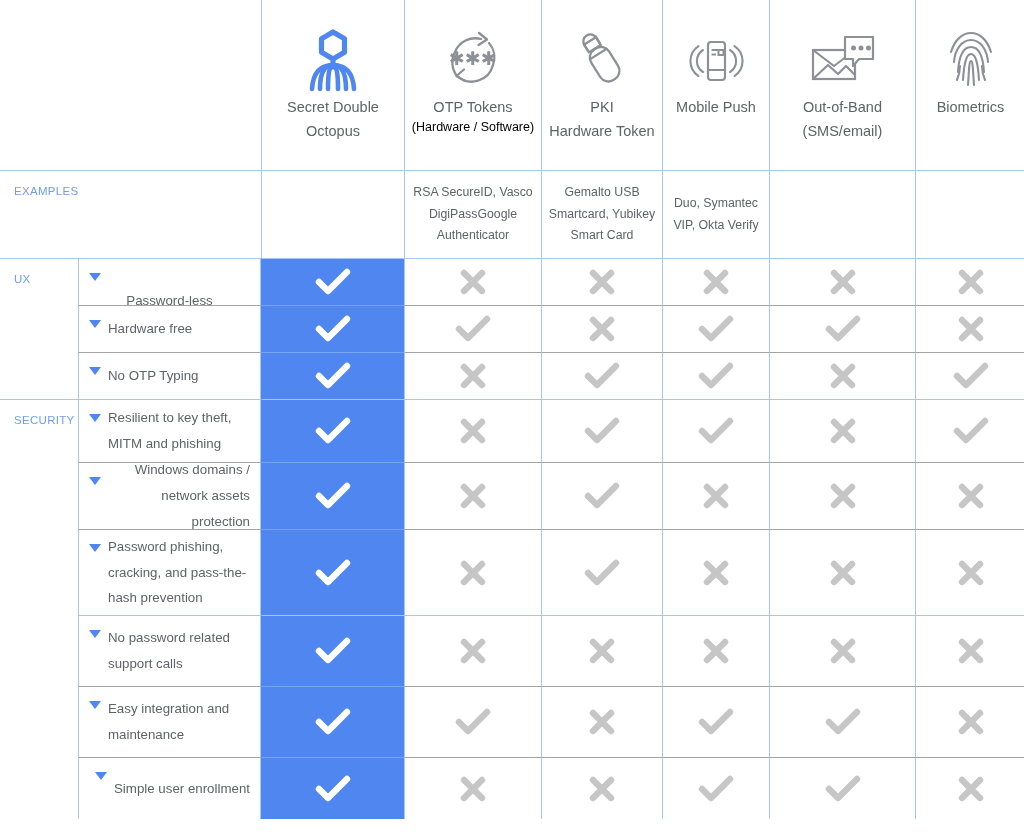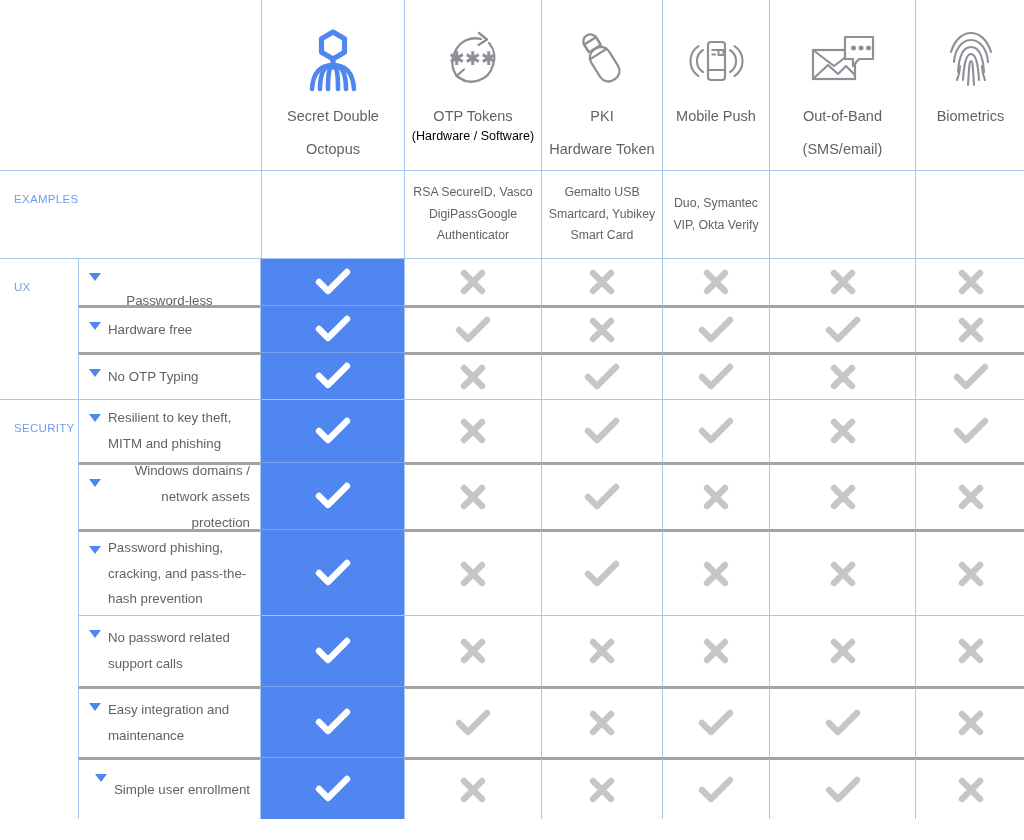--- a/index.html
+++ b/index.html
@@ -21,40 +21,40 @@
     display: flex;
     align-items: center;
     justify-content: center;
     padding: 4px 6px;
     min-width: 0;
   }
   
   .bt { border-top: 1px solid #a8c7f0; }
   .bl { border-left: 1px solid #a8c7f0; }
   .br { border-right: 1px solid #a8c7f0; }
-  .bt-soft { border-top: 3px solid #a3a3a3; }
+  .bt-soft { border-top: 1px solid #a3a3a3; }
 
   
   .hdr {
     flex-direction: column;
     justify-content: flex-start;
     padding-top: 26px;
   }
   .hdr-icon {
     height: 68px;
     display: flex;
     align-items: center;
     justify-content: center;
   }
   .hdr-label {
     text-align: left;
     color: #5f6368;
     font-size: 14.5px;
     line-height: 1.45;
-    margin-top: 12px;
+    margin-top: 3px;
   }
   .hdr-sub {
     text-align: center;
     color: #000000;
     font-size: 12.5px;
     line-height: 1.45;
   }
 
   
   .ex-text {
@@ -66,21 +66,21 @@
   .section-label {
     color: #6f9eeb;
     font-size: 11.5px;
     letter-spacing: 0.3px;
     align-self: flex-start;
     justify-self: start;
   }
   .sec-cell {
     align-items: flex-start;
     justify-content: flex-start;
-    padding: 22px 0 0 14px;
+    padding: 14px 0 0 14px;
   }
   .feat-cell {
     justify-content: flex-start;
     padding-left: 10px;
     padding-right: 10px;
     gap: 7px;
   }
   .feat-text {
     color: #5f6368;
     font-size: 13.3px;

